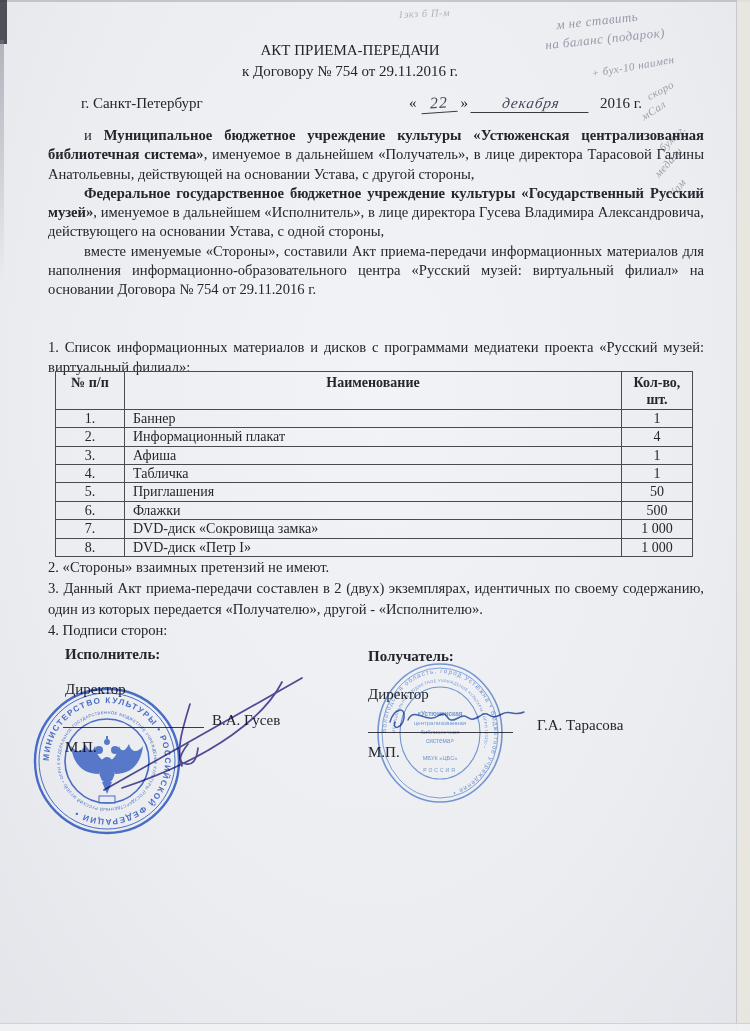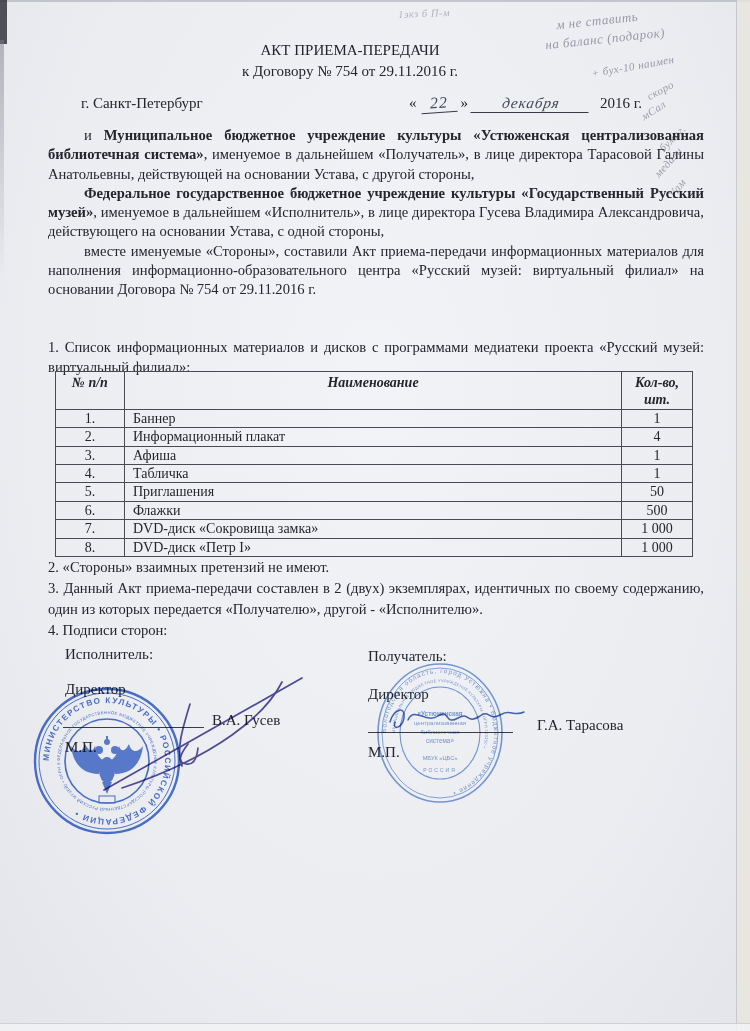--- a/index.html
+++ b/index.html
@@ -23,30 +23,30 @@
   .u-day{width:36px;transform:rotate(-4deg);font-size:16px;}
   .u-month{width:118px;font-size:15px;transform:skewX(-10deg);}
 
   .bodytext{position:absolute;top:126px;left:48px;width:656px;font-size:14.6px;line-height:19.3px;text-align:justify;}
   .bodytext p{margin:0;text-indent:36px;}
   .bold{font-weight:bold;}
   .list-intro{position:absolute;top:338px;left:48px;width:656px;font-size:14.6px;line-height:19.5px;text-align:justify;}
 
   table.items{position:absolute;top:371px;left:55px;width:638px;border-collapse:collapse;font-size:14px;}
   table.items th,table.items td{border:1.4px solid #4a4a52;padding:0 4px;line-height:17.4px;}
-  table.items th{font-weight:bold;vertical-align:top;padding-top:2px;font-style:italic;}
+  table.items th{font-weight:bold;vertical-align:top;padding-top:2px;}
   table.items td.c0{width:60px;text-align:center;}
   table.items td.c1{text-align:left;padding-left:8px;margin-left:10px;}
   table.items td.c2{width:62px;text-align:center;}
   th.h3{width:62px;margin-top:37px;}
 
   .points{position:absolute;top:557px;left:48px;width:656px;font-size:14.6px;line-height:21px;text-align:justify;}
   .points div{margin:0;}
 
-  .sig-label{position:absolute;font-weight:normal;font-size:15px;}
+  .sig-label{position:absolute;font-weight:bold;font-size:15px;}
   .sig-text{position:absolute;font-size:15px;}
   .sig-line{position:absolute;border-bottom:1.3px solid #3c3c44;}
 
   svg.stamp{position:absolute;mix-blend-mode:multiply;opacity:.92;}
   svg.sig{position:absolute;mix-blend-mode:multiply;}
 
   .pencil{position:absolute;font-style:italic;color:#9b97a8;letter-spacing:.5px;white-space:nowrap;}
   .note-faint{left:398px;top:8px;font-size:10.5px;transform:rotate(-2deg);opacity:.8;color:#a6a2b1;}
   .note1{left:556px;top:13px;font-size:13px;transform:rotate(-6deg);}
   .note2{left:545px;top:31px;font-size:13px;transform:rotate(-6deg);}

